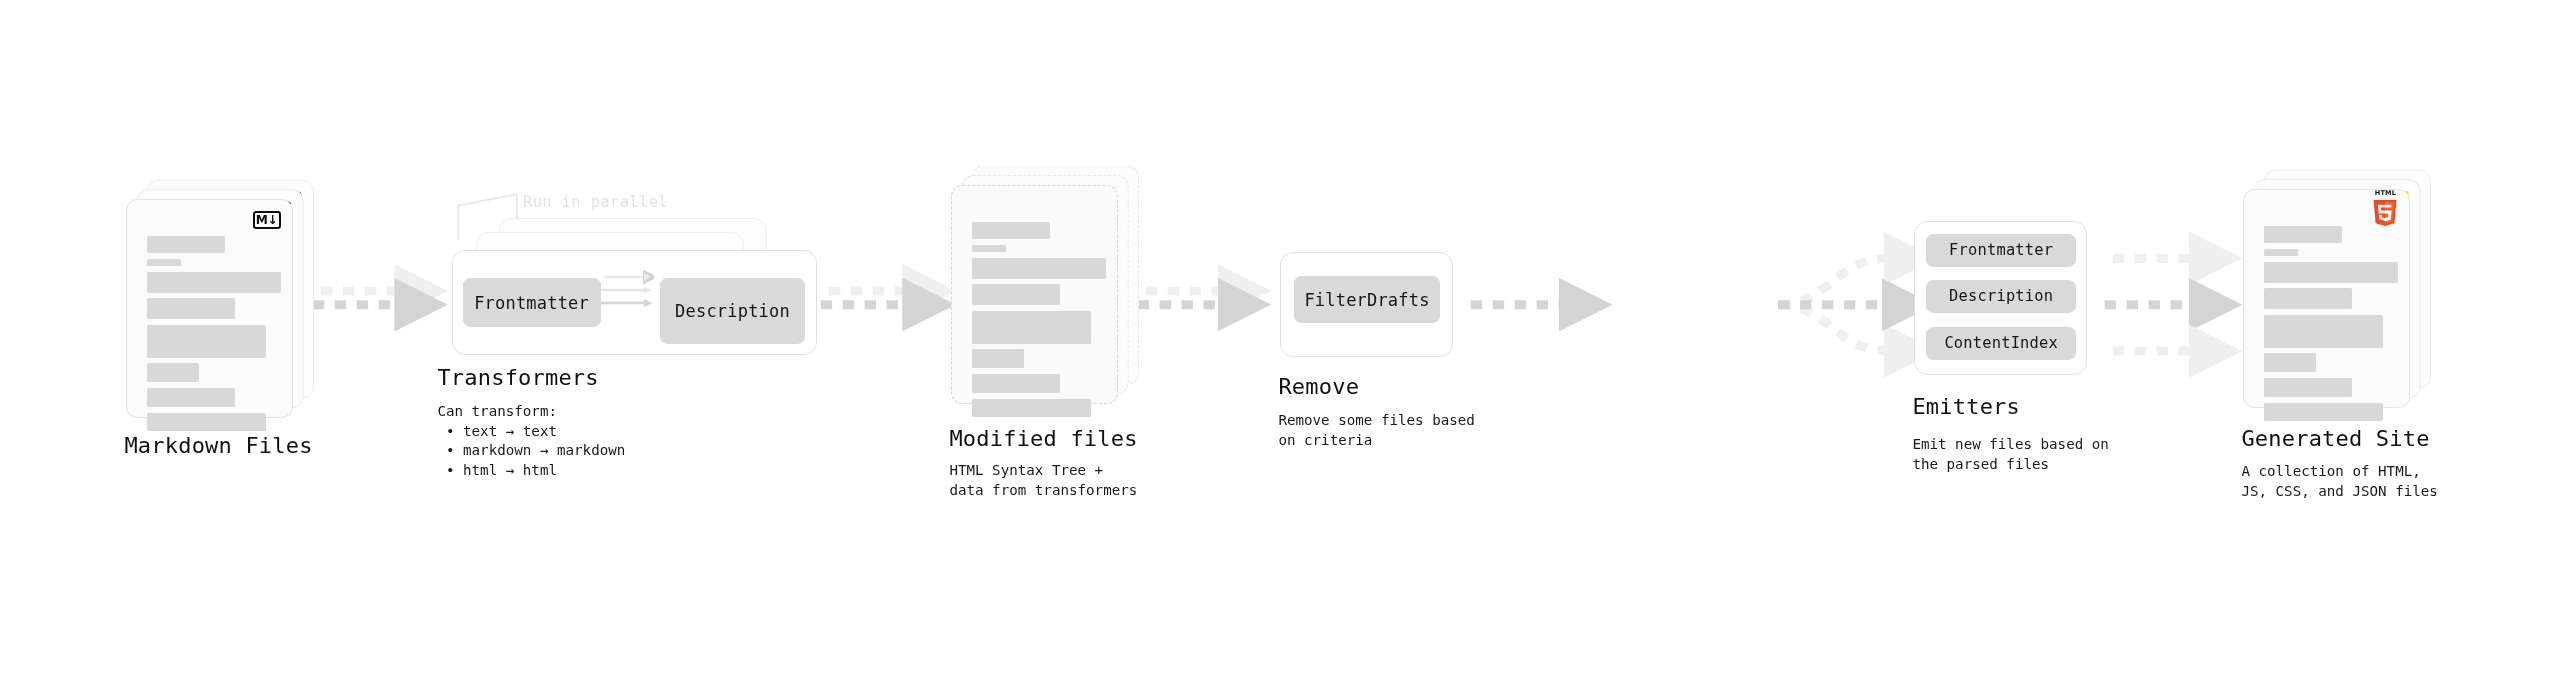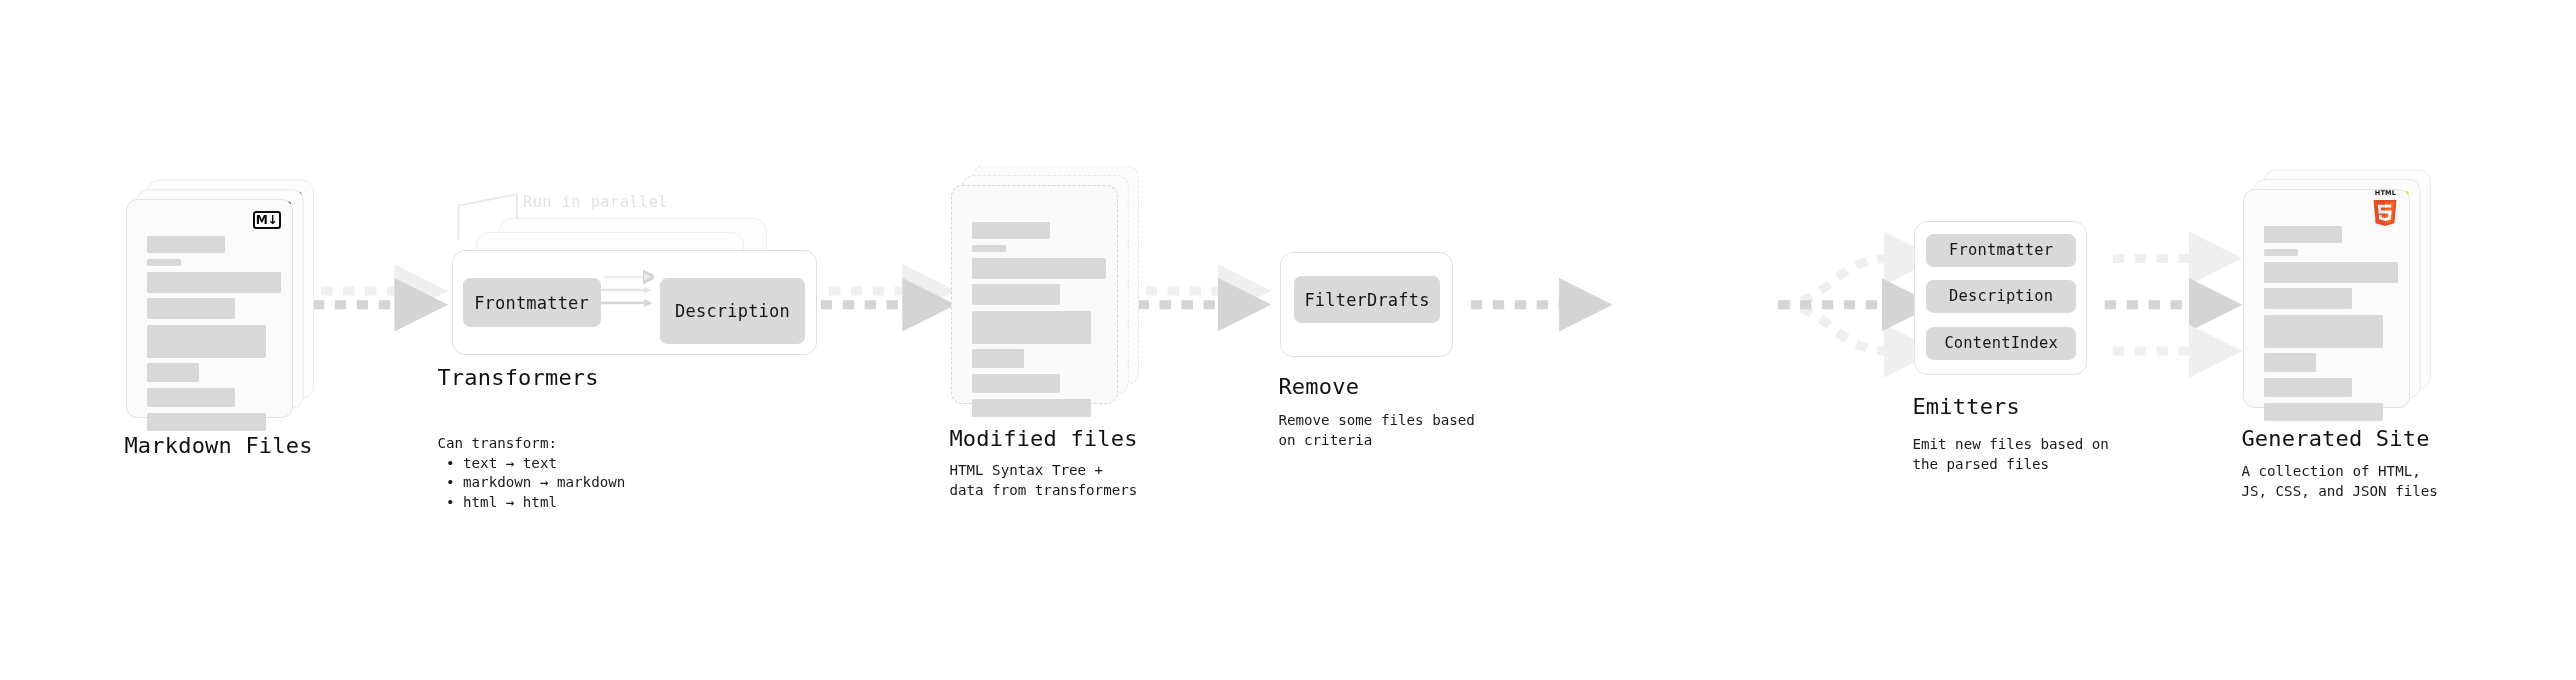--- a/index.html
+++ b/index.html
@@ -207,21 +207,21 @@
       <path d="M58,28 L66,32 L58,36 z" fill="#e4e4e4"></path>
       <line x1="0" y1="48" x2="58" y2="48" stroke="#d4d4d4" stroke-width="3.2"></line>
       <path d="M58,43 L68,48 L58,53 z" fill="#d4d4d4"></path>
       <path d="M58,11 L66,16 L58,21 z" fill="#ececec"></path>
     </svg>
 
     <div class="chip" style="position:absolute; left:23.6px; top:91px; width:138px; height:49px; font-size:17px;">Frontmatter</div>
     <div class="chip" style="position:absolute; left:221px; top:91px; width:145px; height:66px; font-size:17px;">Description</div>
 
     <div class="title" style="left:-1.6px; top:178px;">Transformers</div>
-    <div class="sub" style="left:-1.6px; top:215px;margin-top:32px;">Can transform:
+    <div class="sub" style="left:-1.6px; top:215px;">Can transform:
  • text → text
  • markdown → markdown
  • html → html</div>
   </div>
 
   <div class="stage" style="left:951px; top:185px;">
     <div class="doc-stack" style="width:189px;height:232px;">
       <div class="doc dashed ghost2"></div>
       <div class="doc dashed ghost1"></div>
       <div class="doc dashed front">

